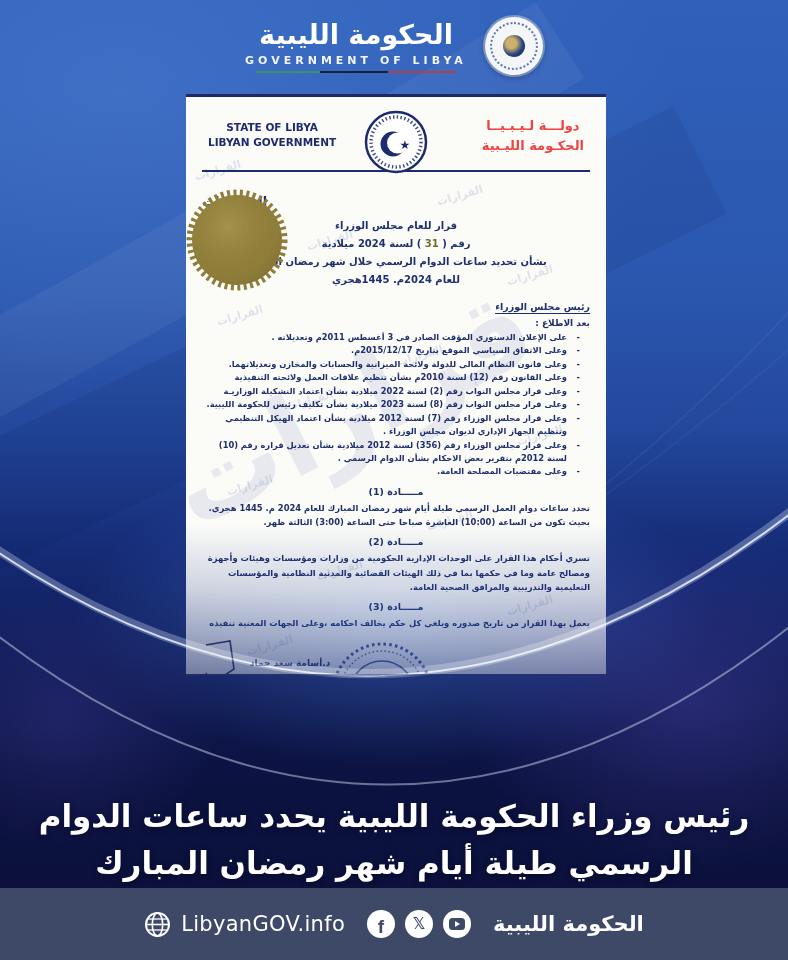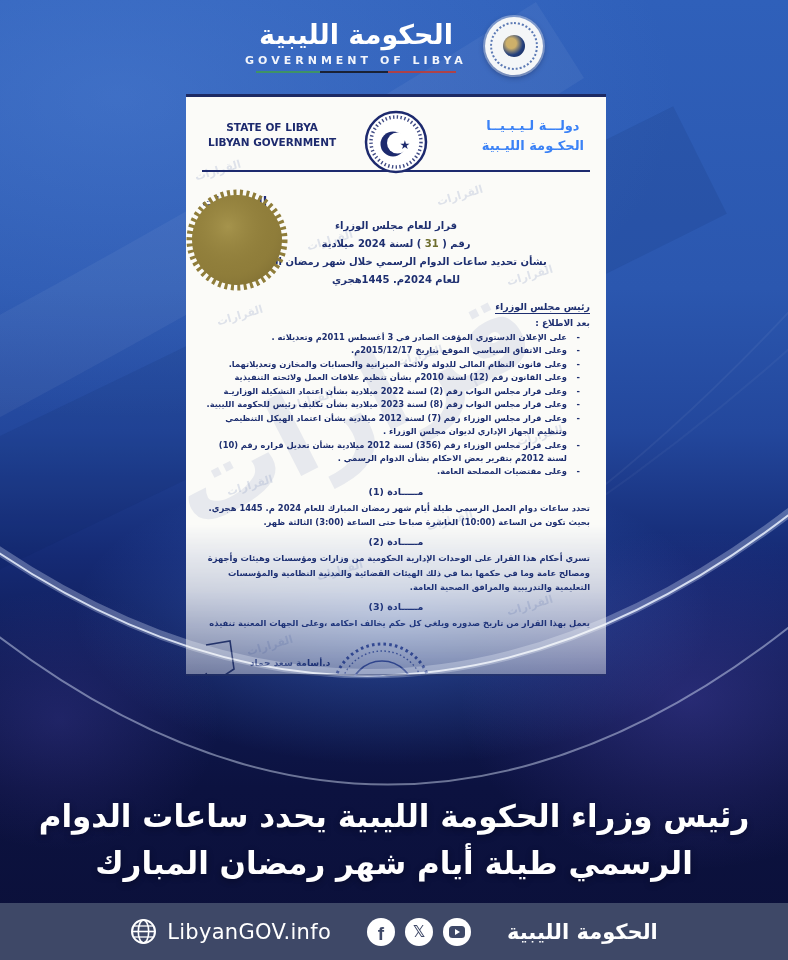--- a/index.html
+++ b/index.html
@@ -33,21 +33,21 @@
     -webkit-mask-image:linear-gradient(180deg,#000 0%,#000 74%,rgba(0,0,0,.8) 85%,rgba(0,0,0,.4) 100%);
             mask-image:linear-gradient(180deg,#000 0%,#000 74%,rgba(0,0,0,.8) 85%,rgba(0,0,0,.4) 100%);
     color:#1e2f70;}
   .doc::before{content:"";position:absolute;top:0;left:0;right:0;height:3px;background:#1d2a63;}
   .doc::after{content:"";position:absolute;bottom:0;left:0;right:0;height:2px;background:#2a3560;}
 
   .doc-header{position:relative;height:68px;}
   .doc-rule{position:absolute;left:0;right:0;bottom:0;height:2.5px;background:#1d2a6e;}
   .hdr-en{position:absolute;left:6px;top:16px;text-align:center;font-weight:bold;color:#1d2a6e;
     font-size:10.5px;line-height:1.45;}
-  .hdr-ar{position:absolute;right:6px;top:12px;text-align:center;font-weight:bold;color:#3b82f6;
+  .hdr-ar{position:absolute;right:6px;top:12px;text-align:center;font-weight:bold;color:#ef4444;
     font-size:13px;line-height:1.5;}
   .emblem{position:absolute;left:50%;top:6px;margin-left:-32px;width:64px;height:64px;z-index:2;}
 
   .section-label-row{text-align:left;direction:rtl;margin-top:19px;}
   .section-label{display:inline-block;font-weight:bold;font-size:13px;color:#1d2a7a;
     border-bottom:2.5px solid #1d2a7a;padding-bottom:2px;}
 
   .doc-title{direction:rtl;text-align:center;font-weight:bold;font-size:10px;line-height:1.8;
     margin-top:4px;color:#1e2f70;}
   .decree-num{color:#6e6e2e;}
@@ -80,22 +80,22 @@
   .wm-big{position:absolute;top:250px;left:-30px;font-size:110px;font-weight:bold;
     color:rgba(110,130,180,.14);transform:rotate(-27deg);white-space:nowrap;}
   .doc-content{position:relative;z-index:1;}
 
   
   .headline{position:absolute;top:793px;left:0;width:100%;text-align:center;z-index:5;
     direction:rtl;color:#fff;font-weight:bold;font-size:31px;line-height:1.5;
     text-shadow:0 2px 6px rgba(0,0,20,.4);}
 
   
-  .footer-bar{position:absolute;left:0;bottom:0;width:100%;height:57px;background:#3e4867;
-    display:flex;align-items:center;justify-content:center;gap:36px;z-index:6;}
+  .footer-bar{position:absolute;left:0;bottom:0;width:100%;height:72px;background:#3e4867;
+    display:flex;align-items:center;justify-content:center;gap:22px;z-index:6;}
   .site-group{display:flex;align-items:center;gap:10px;}
   .site-url{color:#fff;font-size:21px;font-weight:500;letter-spacing:.3px;}
   .social-group{display:flex;align-items:center;gap:10px;}
   .soc{width:28px;height:28px;border-radius:50%;background:#fff;display:flex;
     align-items:center;justify-content:center;color:#3e4867;font-weight:900;}
   .soc.fb{font-size:19px;font-family:"Liberation Sans",sans-serif;padding-top:5px;}
   .soc.x{font-size:15px;}
   .yt-box{width:16px;height:12px;background:#3e4867;border-radius:3.5px;display:flex;
     align-items:center;justify-content:center;}
   .yt-tri{width:0;height:0;border-left:5px solid #fff;border-top:3.5px solid transparent;

